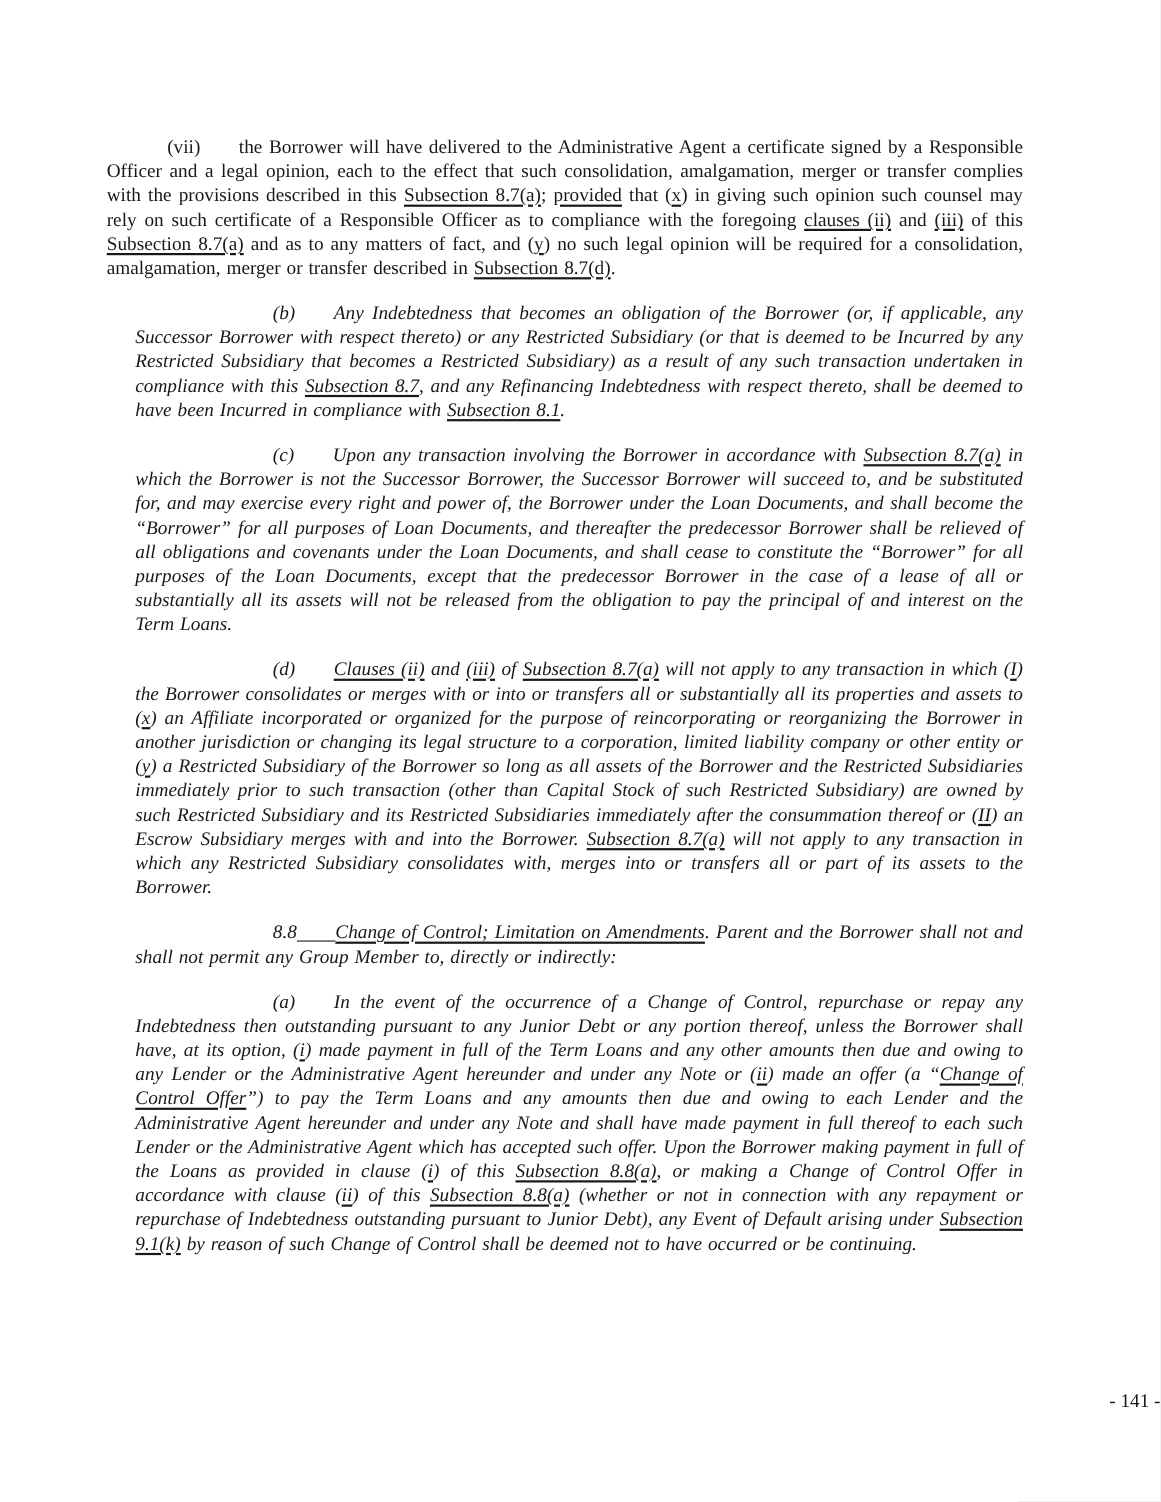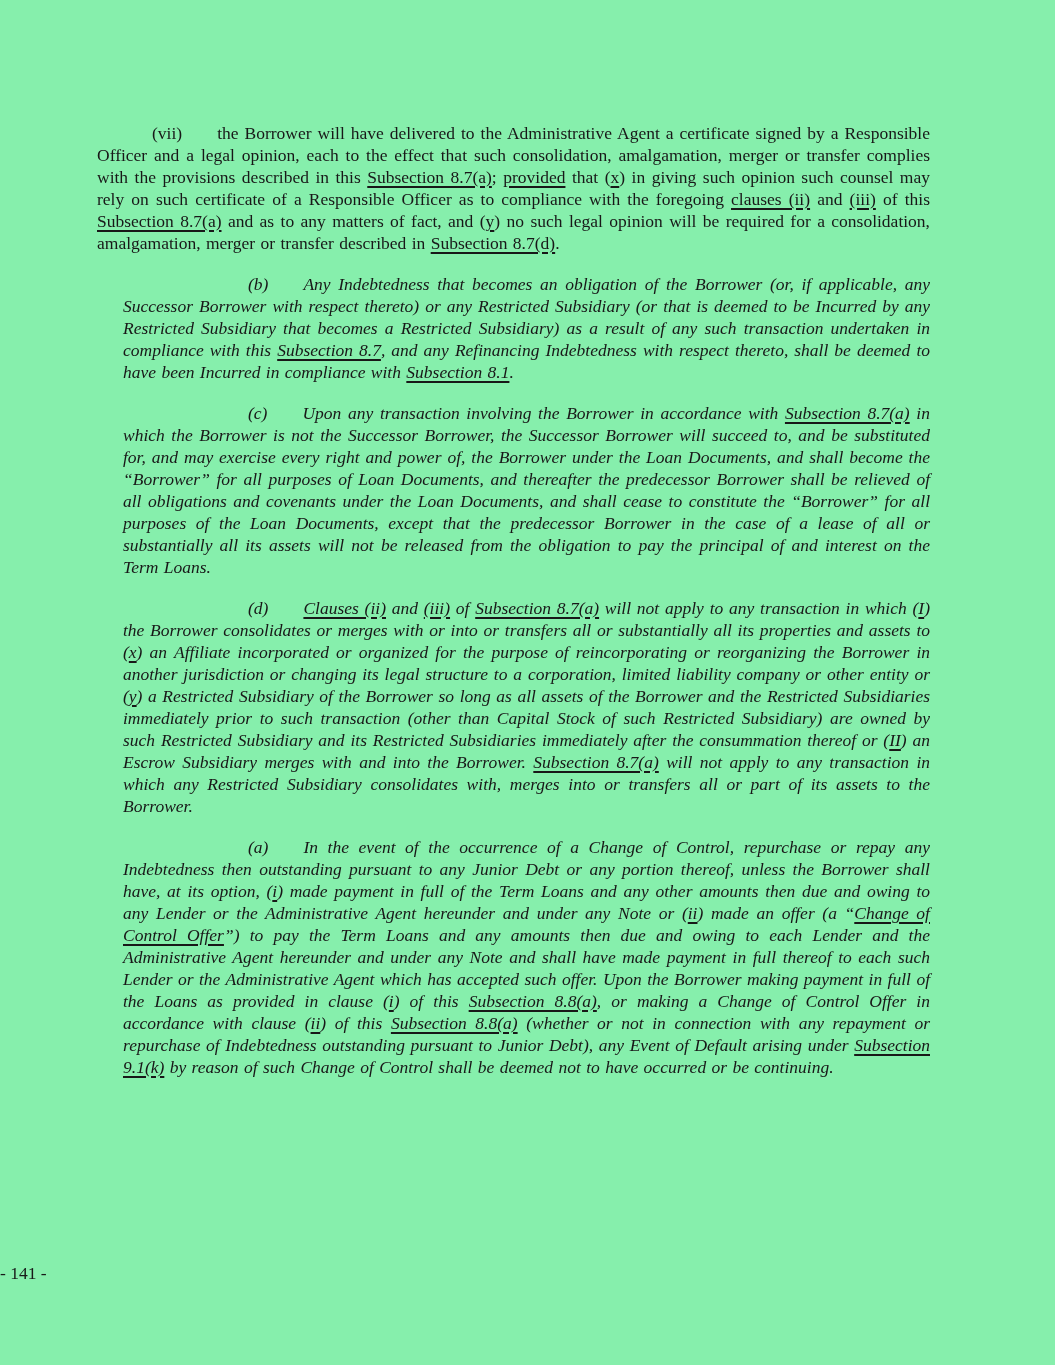--- a/index.html
+++ b/index.html
@@ -1,20 +1,20 @@
 <!DOCTYPE html>
 <html><head>
 <meta charset="utf-8">
 <style>
   html, body { margin: 0; padding: 0; background: #e8e8e8; }
   .page {
     position: relative;
     width: 1055px;
     height: 1365px;
-    background: #86efac;
+    background: #ffffff;
     font-family: "Liberation Serif", "DejaVu Serif", serif;
     color: #181818;
     overflow: hidden;
   }
   .content {
     position: absolute;
     left: 97px;
     top: 122px;
     width: 833px;
   }
@@ -36,30 +36,31 @@
   .tab.u {
     text-decoration: none;
     border-bottom: 1.5px solid currentColor;
     transform: translateY(3px);
   }
   .footer {
     position: absolute;
     left: 0;
     top: 1262px;
     width: 1055px;
-    text-align: left;
+    text-align: right;
     font-size: 17.5px;
     line-height: 22px;
   }
 </style>
 </head>
 <body>
 
 <div class="page">
   <div class="content">
     <p class="para p-vii"><span>(vii)</span><span class="tab"></span><span>the Borrower will have delivered to the Administrative Agent a certificate signed by a Responsible Officer and a legal opinion, each to the effect that such consolidation, amalgamation, merger or transfer complies with the provisions described in this </span><span class="u">Subsection 8.7(a)</span><span>; </span><span class="u">provided</span><span> that (</span><span class="u">x</span><span>) in giving such opinion such counsel may rely on such certificate of a Responsible Officer as to compliance with the foregoing </span><span class="u">clauses (ii)</span><span> and </span><span class="u">(iii)</span><span> of this </span><span class="u">Subsection 8.7(a)</span><span> and as to any matters of fact, and (</span><span class="u">y</span><span>) no such legal opinion will be required for a consolidation, amalgamation, merger or transfer described in </span><span class="u">Subsection 8.7(d)</span><span>.</span></p>
     <p class="para p-std"><span>(b)</span><span class="tab"></span><span>Any Indebtedness that becomes an obligation of the Borrower (or, if applicable, any Successor Borrower with respect thereto) or any Restricted Subsidiary (or that is deemed to be Incurred by any Restricted Subsidiary that becomes a Restricted Subsidiary) as a result of any such transaction undertaken in compliance with this </span><span class="u">Subsection 8.7</span><span>, and any Refinancing Indebtedness with respect thereto, shall be deemed to have been Incurred in compliance with </span><span class="u">Subsection 8.1</span><span>.</span></p>
     <p class="para p-std"><span>(c)</span><span class="tab"></span><span>Upon any transaction involving the Borrower in accordance with </span><span class="u">Subsection 8.7(a)</span><span> in which the Borrower is not the Successor Borrower, the Successor Borrower will succeed to, and be substituted for, and may exercise every right and power of, the Borrower under the Loan Documents, and shall become the “Borrower” for all purposes of Loan Documents, and thereafter the predecessor Borrower shall be relieved of all obligations and covenants under the Loan Documents, and shall cease to constitute the “Borrower” for all purposes of the Loan Documents, except that the predecessor Borrower in the case of a lease of all or substantially all its assets will not be released from the obligation to pay the principal of and interest on the Term Loans.</span></p>
     <p class="para p-std"><span>(d)</span><span class="tab"></span><span class="u">Clauses (ii)</span><span> and </span><span class="u">(iii)</span><span> of </span><span class="u">Subsection 8.7(a)</span><span> will not apply to any transaction in which (</span><span class="u">I</span><span>) the Borrower consolidates or merges with or into or transfers all or substantially all its properties and assets to (</span><span class="u">x</span><span>) an Affiliate incorporated or organized for the purpose of reincorporating or reorganizing the Borrower in another jurisdiction or changing its legal structure to a corporation, limited liability company or other entity or (</span><span class="u">y</span><span>) a Restricted Subsidiary of the Borrower so long as all assets of the Borrower and the Restricted Subsidiaries immediately prior to such transaction (other than Capital Stock of such Restricted Subsidiary) are owned by such Restricted Subsidiary and its Restricted Subsidiaries immediately after the consummation thereof or (</span><span class="u">II</span><span>) an Escrow Subsidiary merges with and into the Borrower. </span><span class="u">Subsection 8.7(a)</span><span> will not apply to any transaction in which any Restricted Subsidiary consolidates with, merges into or transfers all or part of its assets to the Borrower.</span></p>
+    <p class="para p-std"><span>8.8</span><span class="u tab"></span><span class="u">Change of Control; Limitation on Amendments</span><span>. Parent and the Borrower shall not and shall not permit any Group Member to, directly or indirectly:</span></p>
     <p class="para p-std"><span>(a)</span><span class="tab"></span><span>In the event of the occurrence of a Change of Control, repurchase or repay any Indebtedness then outstanding pursuant to any Junior Debt or any portion thereof, unless the Borrower shall have, at its option, (</span><span class="u">i</span><span>) made payment in full of the Term Loans and any other amounts then due and owing to any Lender or the Administrative Agent hereunder and under any Note or (</span><span class="u">ii</span><span>) made an offer (a “</span><span class="u">Change of Control Offer</span><span>”) to pay the Term Loans and any amounts then due and owing to each Lender and the Administrative Agent hereunder and under any Note and shall have made payment in full thereof to each such Lender or the Administrative Agent which has accepted such offer. Upon the Borrower making payment in full of the Loans as provided in clause (</span><span class="u">i</span><span>) of this </span><span class="u">Subsection 8.8(a)</span><span>, or making a Change of Control Offer in accordance with clause (</span><span class="u">ii</span><span>) of this </span><span class="u">Subsection 8.8(a)</span><span> (whether or not in connection with any repayment or repurchase of Indebtedness outstanding pursuant to Junior Debt), any Event of Default arising under </span><span class="u">Subsection 9.1(k)</span><span> by reason of such Change of Control shall be deemed not to have occurred or be continuing.</span></p>
   </div>
   <div class="footer">- 141 -</div>
 </div>
 
 </body></html>

